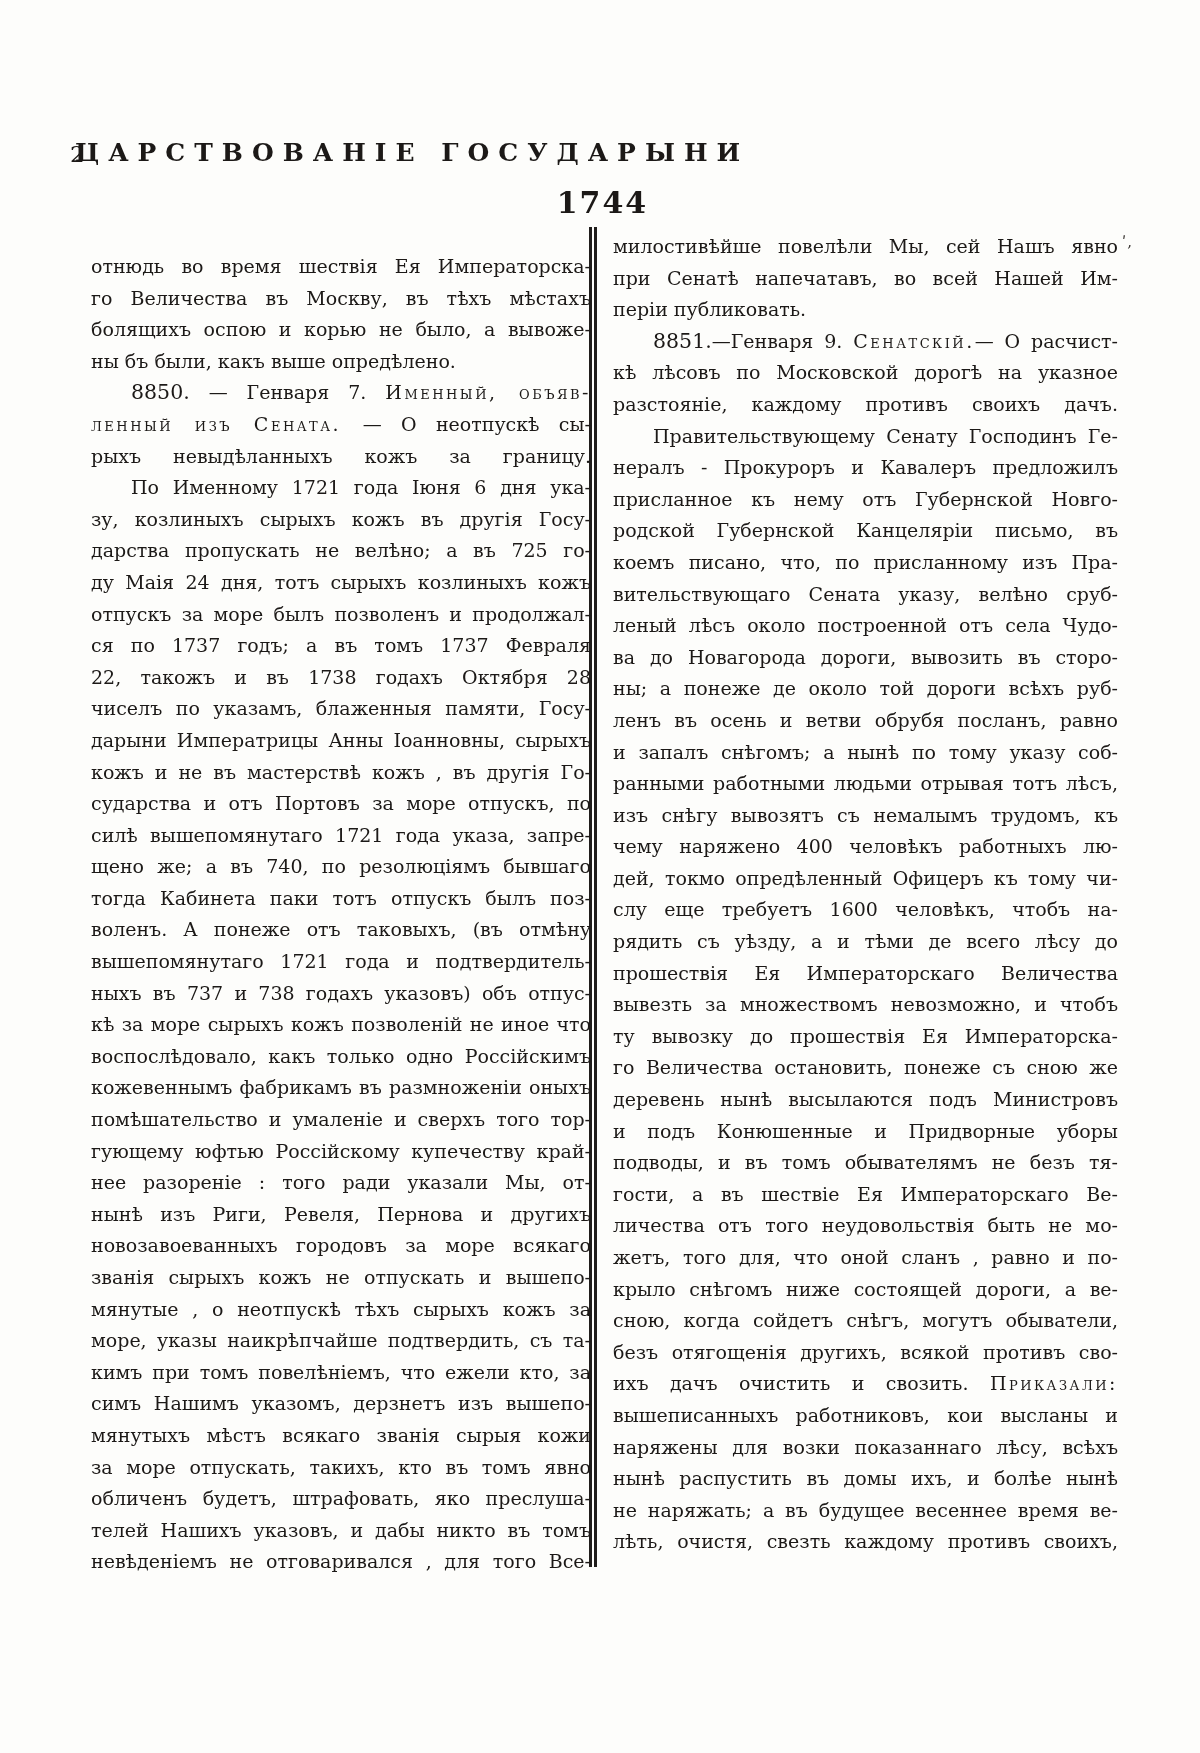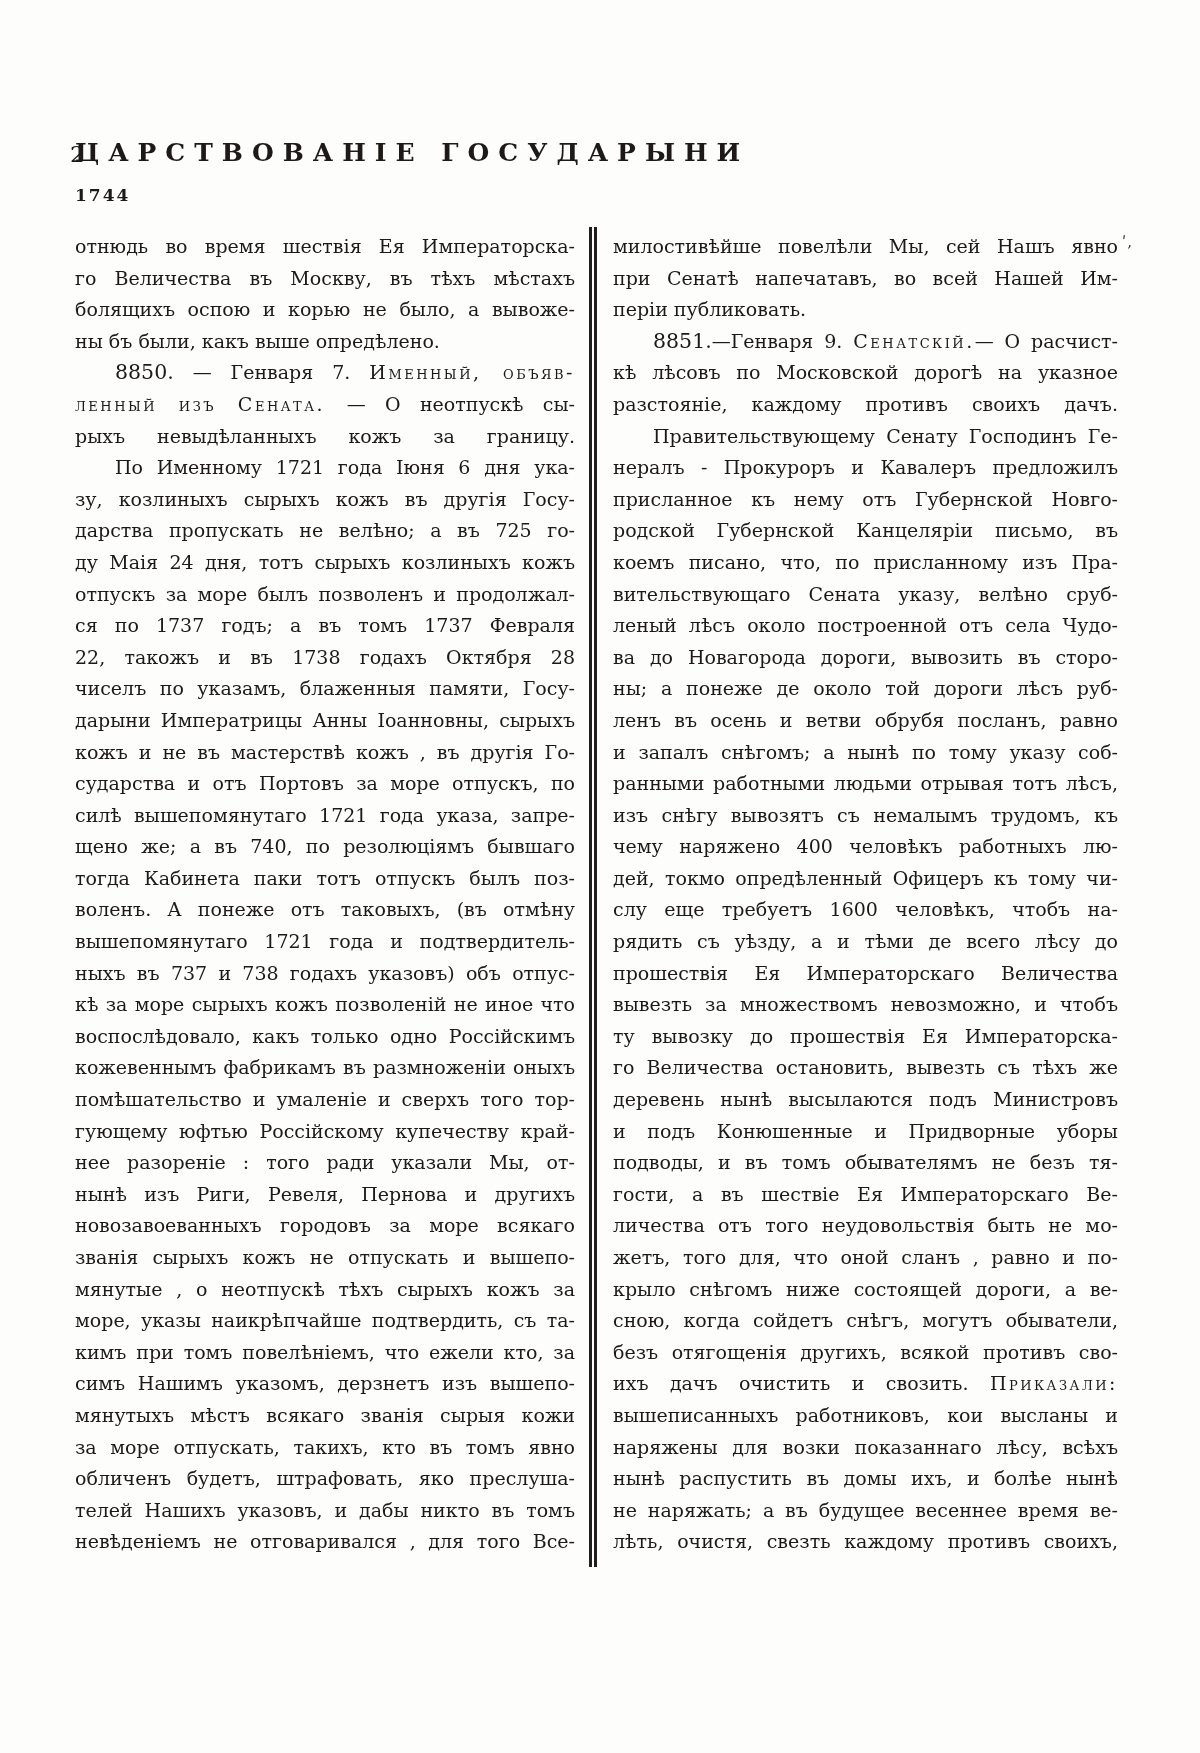--- a/index.html
+++ b/index.html
@@ -9,24 +9,24 @@
     font-family:"DejaVu Serif","Liberation Serif",serif;
     overflow:hidden;
   }
   .pagenum{position:absolute;left:70px;top:141px;font-size:23px;}
   .running-title{
     position:absolute;left:75px;top:138px;width:1045px;
     text-align:left;font-size:25px;font-weight:bold;letter-spacing:9px;
   }
   .year{
     position:absolute;left:75px;top:185px;width:1055px;
-    font-size:17px;font-weight:bold;letter-spacing:2px;
+    text-align:center;font-size:30px;font-weight:bold;letter-spacing:2px;
   }
   .col{position:absolute;top:231px;font-size:19px;}
-  .col-left{left:75px;width:500px;}
+  .col-left{left:91px;width:500px;margin-top:20px;}
   .col-right{left:613px;width:505px;}
   .tline{
     height:31.6px;line-height:31.6px;
     text-align:justify;text-align-last:justify;
     overflow:hidden;white-space:normal;
   }
   .tline.last{text-align-last:left;}
   .tline.ind{padding-left:40px;}
   .st-n{}
   .st-i{}
@@ -100,33 +100,33 @@
       <div class="tline"><span class="st-i">кѣ лѣсовъ по Московской дорогѣ на указное</span></div>
       <div class="tline"><span class="st-i">разстояніе, каждому противъ своихъ дачъ.</span></div>
       <div class="tline ind"><span class="st-n">Правительствующему Сенату Господинъ Ге-</span></div>
       <div class="tline"><span class="st-n">нералъ - Прокуроръ и Кавалеръ предложилъ</span></div>
       <div class="tline"><span class="st-n">присланное къ нему отъ Губернской Новго-</span></div>
       <div class="tline"><span class="st-n">родской Губернской Канцеляріи письмо, въ</span></div>
       <div class="tline"><span class="st-n">коемъ писано, что, по присланному изъ Пра-</span></div>
       <div class="tline"><span class="st-n">вительствующаго Сената указу, велѣно сруб-</span></div>
       <div class="tline"><span class="st-n">леный лѣсъ около построенной отъ села Чудо-</span></div>
       <div class="tline"><span class="st-n">ва до Новагорода дороги, вывозить въ сторо-</span></div>
-      <div class="tline"><span class="st-n">ны; а понеже де около той дороги лѣсъ руб-</span></div>
+      <div class="tline"><span class="st-n">ны; а понеже де около той дороги всѣхъ руб-</span></div>
       <div class="tline"><span class="st-n">ленъ въ осень и ветви обрубя посланъ, равно</span></div>
       <div class="tline"><span class="st-n">и запалъ снѣгомъ; а нынѣ по тому указу соб-</span></div>
       <div class="tline"><span class="st-n">ранными работными людьми отрывая тотъ лѣсъ,</span></div>
       <div class="tline"><span class="st-n">изъ снѣгу вывозятъ съ немалымъ трудомъ, къ</span></div>
       <div class="tline"><span class="st-n">чему наряжено 400 человѣкъ работныхъ лю-</span></div>
       <div class="tline"><span class="st-n">дей, токмо опредѣленный Офицеръ къ тому чи-</span></div>
       <div class="tline"><span class="st-n">слу еще требуетъ 1600 человѣкъ, чтобъ на-</span></div>
       <div class="tline"><span class="st-n">рядить съ уѣзду, а и тѣми де всего лѣсу до</span></div>
       <div class="tline"><span class="st-n">прошествія Ея Императорскаго Величества</span></div>
       <div class="tline"><span class="st-n">вывезть за множествомъ невозможно, и чтобъ</span></div>
       <div class="tline"><span class="st-n">ту вывозку до прошествія Ея Императорска-</span></div>
-      <div class="tline"><span class="st-n">го Величества остановить, вывезть съ тѣхъ же</span></div>
+      <div class="tline"><span class="st-n">го Величества остановить, понеже съ сною же</span></div>
       <div class="tline"><span class="st-n">деревень нынѣ высылаются подъ Министровъ</span></div>
       <div class="tline"><span class="st-n">и подъ Конюшенные и Придворные уборы</span></div>
       <div class="tline"><span class="st-n">подводы, и въ томъ обывателямъ не безъ тя-</span></div>
       <div class="tline"><span class="st-n">гости, а въ шествіе Ея Императорскаго Ве-</span></div>
       <div class="tline"><span class="st-n">личества отъ того неудовольствія быть не мо-</span></div>
       <div class="tline"><span class="st-n">жетъ, того для, что оной сланъ , равно и по-</span></div>
       <div class="tline"><span class="st-n">крыло снѣгомъ ниже состоящей дороги, а ве-</span></div>
       <div class="tline"><span class="st-n">сною, когда сойдетъ снѣгъ, могутъ обыватели,</span></div>
       <div class="tline"><span class="st-n">безъ отягощенія другихъ, всякой противъ сво-</span></div>
       <div class="tline"><span class="st-n">ихъ дачъ очистить и свозить. </span><span class="st-sp">Приказали:</span></div>

